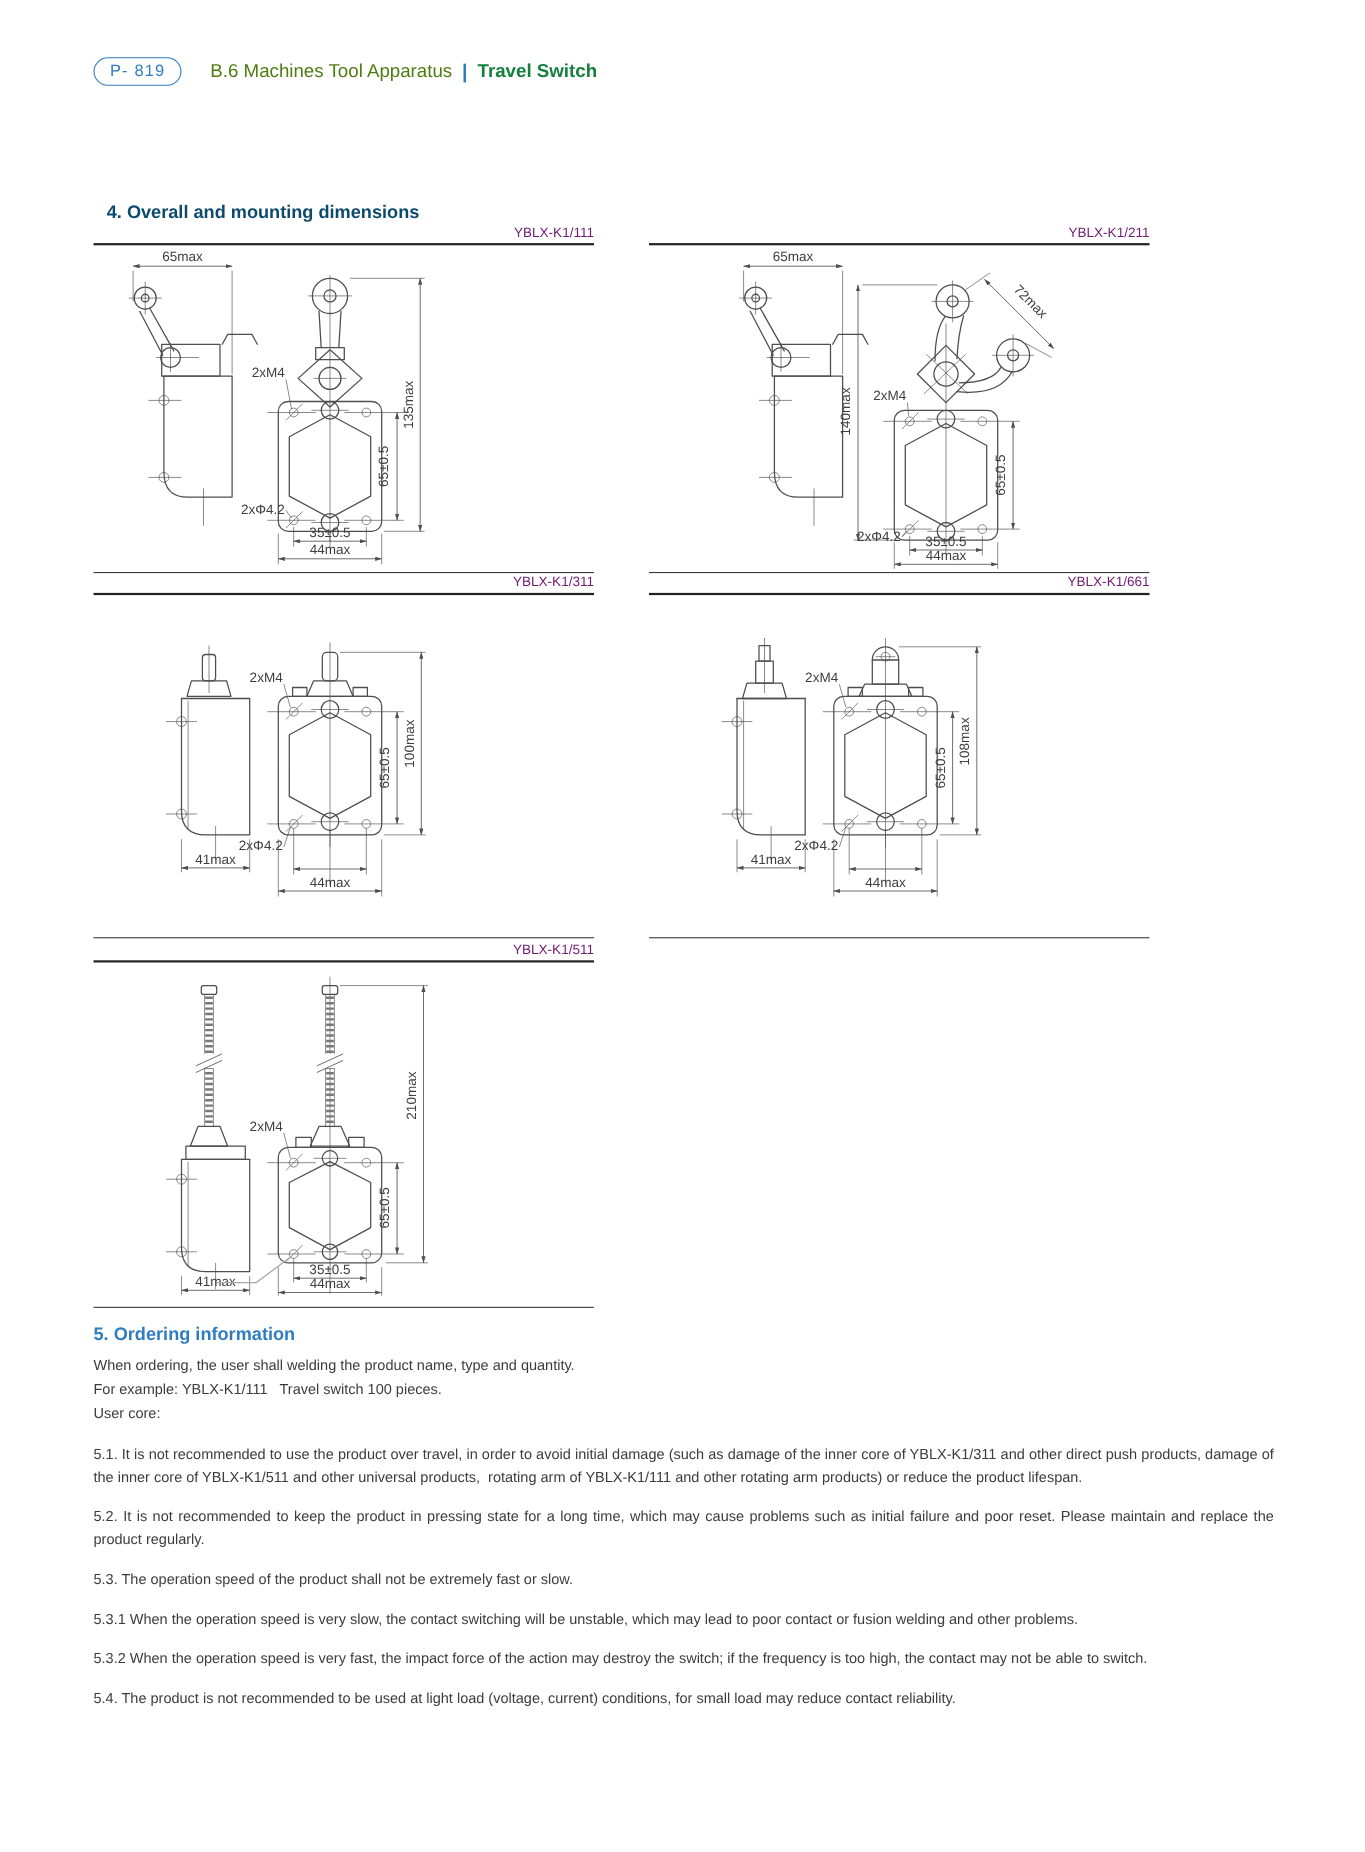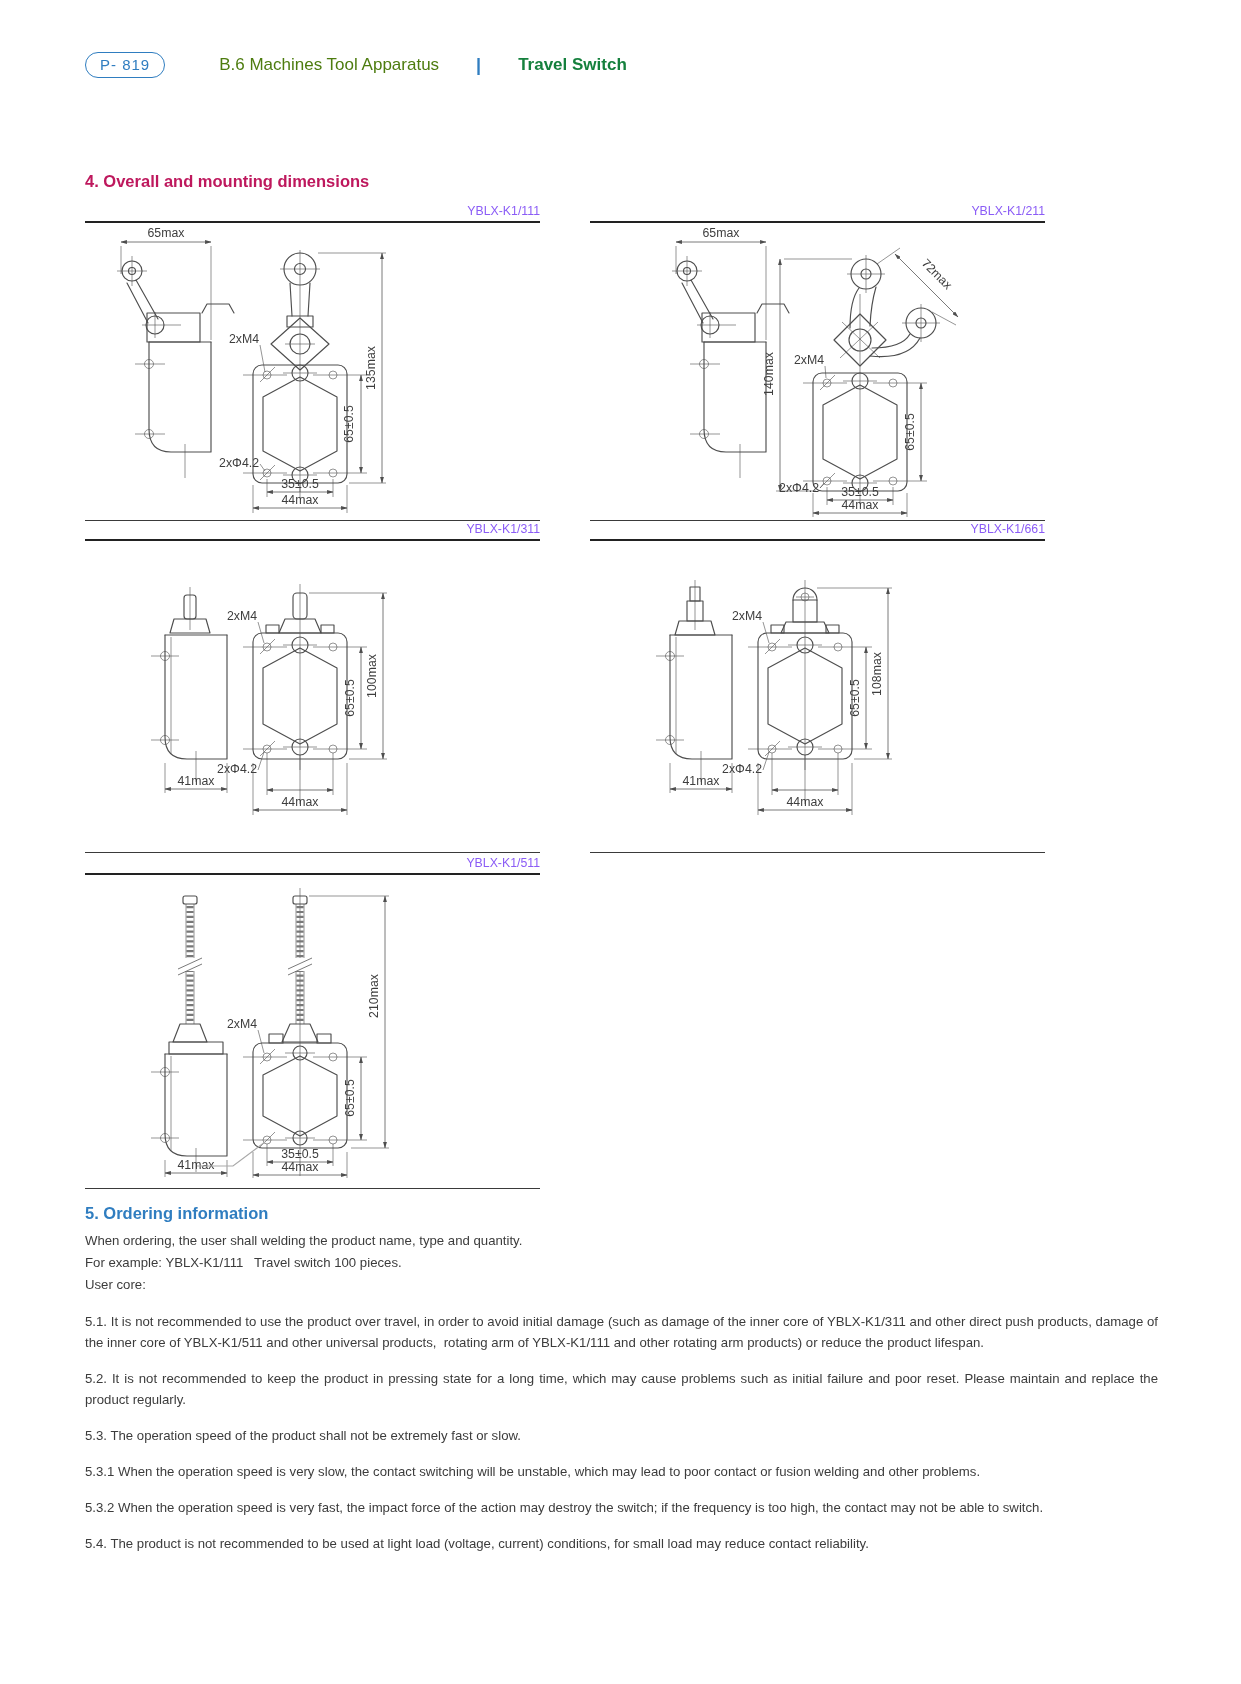--- a/index.html
+++ b/index.html
@@ -1,28 +1,28 @@
 <!DOCTYPE html>
 <html><head>
 <meta charset="utf-8">
 <style>
   html,body{margin:0;padding:0;background:#e8e8e8;}
   .page{position:relative;width:1241px;height:1684px;background:#ffffff;margin:0 auto;
         font-family:"Liberation Sans",sans-serif;overflow:hidden;}
   
-  .hdr{position:absolute;left:85px;top:52px;display:flex;align-items:center;gap:28px;}
+  .hdr{position:absolute;left:85px;top:52px;display:flex;align-items:center;}
   .badge{display:inline-block;border:1.5px solid #2f7dc0;border-radius:16px;color:#2f7dc0;
          font-size:15px;padding:3px 14px 4px;letter-spacing:1px;}
   .cat{color:#4d7c0f;font-size:17px;margin-left:26px;}
   .sep{color:#2f7dc0;font-size:18px;font-weight:bold;margin:0 9px;}
   .prod{color:#15803d;font-size:17px;font-weight:bold;}
   
-  .stitle{position:absolute;left:85px;color:#be185d;font-size:16.5px;font-weight:bold;margin:0;}
+  .stitle{position:absolute;left:85px;color:#0c4a6e;font-size:16.5px;font-weight:bold;margin:12px;}
   
-  .plabel{position:absolute;width:455px;text-align:right;font-size:12.3px;color:#8b5cf6;}
+  .plabel{position:absolute;width:455px;text-align:right;font-size:12.3px;color:#701a75;}
   .rule{position:absolute;height:2px;background:#222;width:455px;}
   .rule.thin{height:1.2px;background:#3a3a3a;}
   .dw{position:absolute;}
   .dw .o{fill:none;stroke:#4e4e4e;stroke-width:1.15;stroke-linejoin:round;stroke-linecap:round;}
   .dw .t{fill:none;stroke:#4e4e4e;stroke-width:.6;}
   .dw .d{fill:none;stroke:#4e4e4e;stroke-width:.75;}
   .dw .g{fill:none;stroke:#a9a9a9;stroke-width:1.2;}
   .dw .coil{fill:none;stroke:#787878;stroke-width:7;stroke-dasharray:2.2 2.7;}
   .dw .wb{fill:#fff;stroke:none;}
   .dw text{font-family:"Liberation Sans",sans-serif;font-size:12.3px;fill:#3e3e3e;text-anchor:middle;}

